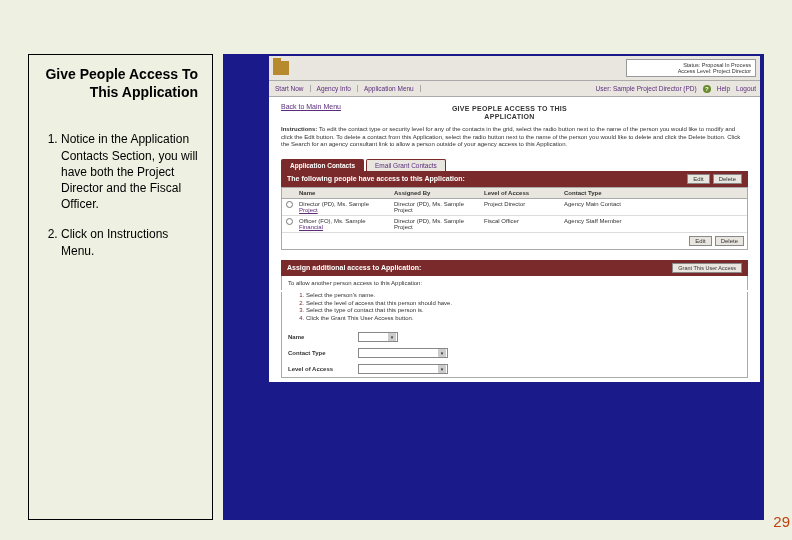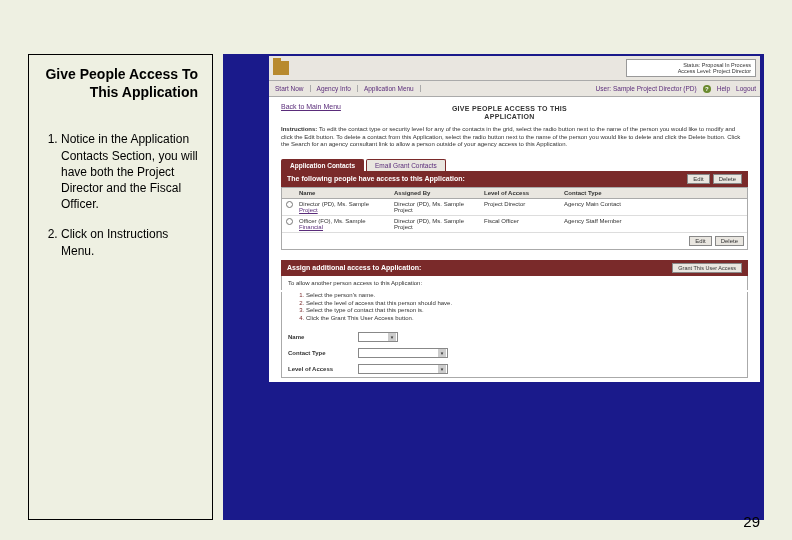--- a/index.html
+++ b/index.html
@@ -44,21 +44,21 @@
   .tbl-row a{color:#5a2c7a;text-decoration:underline;}
   .tbl-foot{display:flex;justify-content:flex-end;padding:3px;gap:3px;background:#fff;}
   .subtxt{font-size:6px;padding:4px 6px;background:#fff;border-left:1px solid #aaa;border-right:1px solid #aaa;}
   .olist{list-style:decimal;padding-left:18px;font-size:6px;line-height:1.3;margin:2px 0;}
   .olist li{color:#7a2a2a;}
   .olist li span{color:#333;}
   .frow{display:flex;align-items:center;padding:3px 6px;font-size:6px;border-left:1px solid #aaa;border-right:1px solid #aaa;}
   .frow label{width:70px;font-weight:bold;}
   .frow .dd{border:1px solid #888;height:10px;min-width:40px;display:flex;align-items:center;justify-content:flex-end;padding-right:1px;background:#fff;}
   .dd-arrow{width:8px;height:8px;background:#ccc;display:flex;align-items:center;justify-content:center;font-size:5px;}
-  .page-num { position:absolute; bottom:10px; right:32px; font-size:15px; color:#000000; }
+  .page-num { position:absolute; bottom:10px; right:2px; font-size:15px; color:#c2410c; }
   input[type=radio]{width:7px;height:7px;margin:0;}
 </style>
 </head>
 <body>
 
 <div class="slide">
   <div class="left-panel">
     <h3>Give People Access To This Application</h3>
     <ol>
       <li>Notice in the Application Contacts Section, you will have both the Project Director and the Fiscal Officer.</li>

